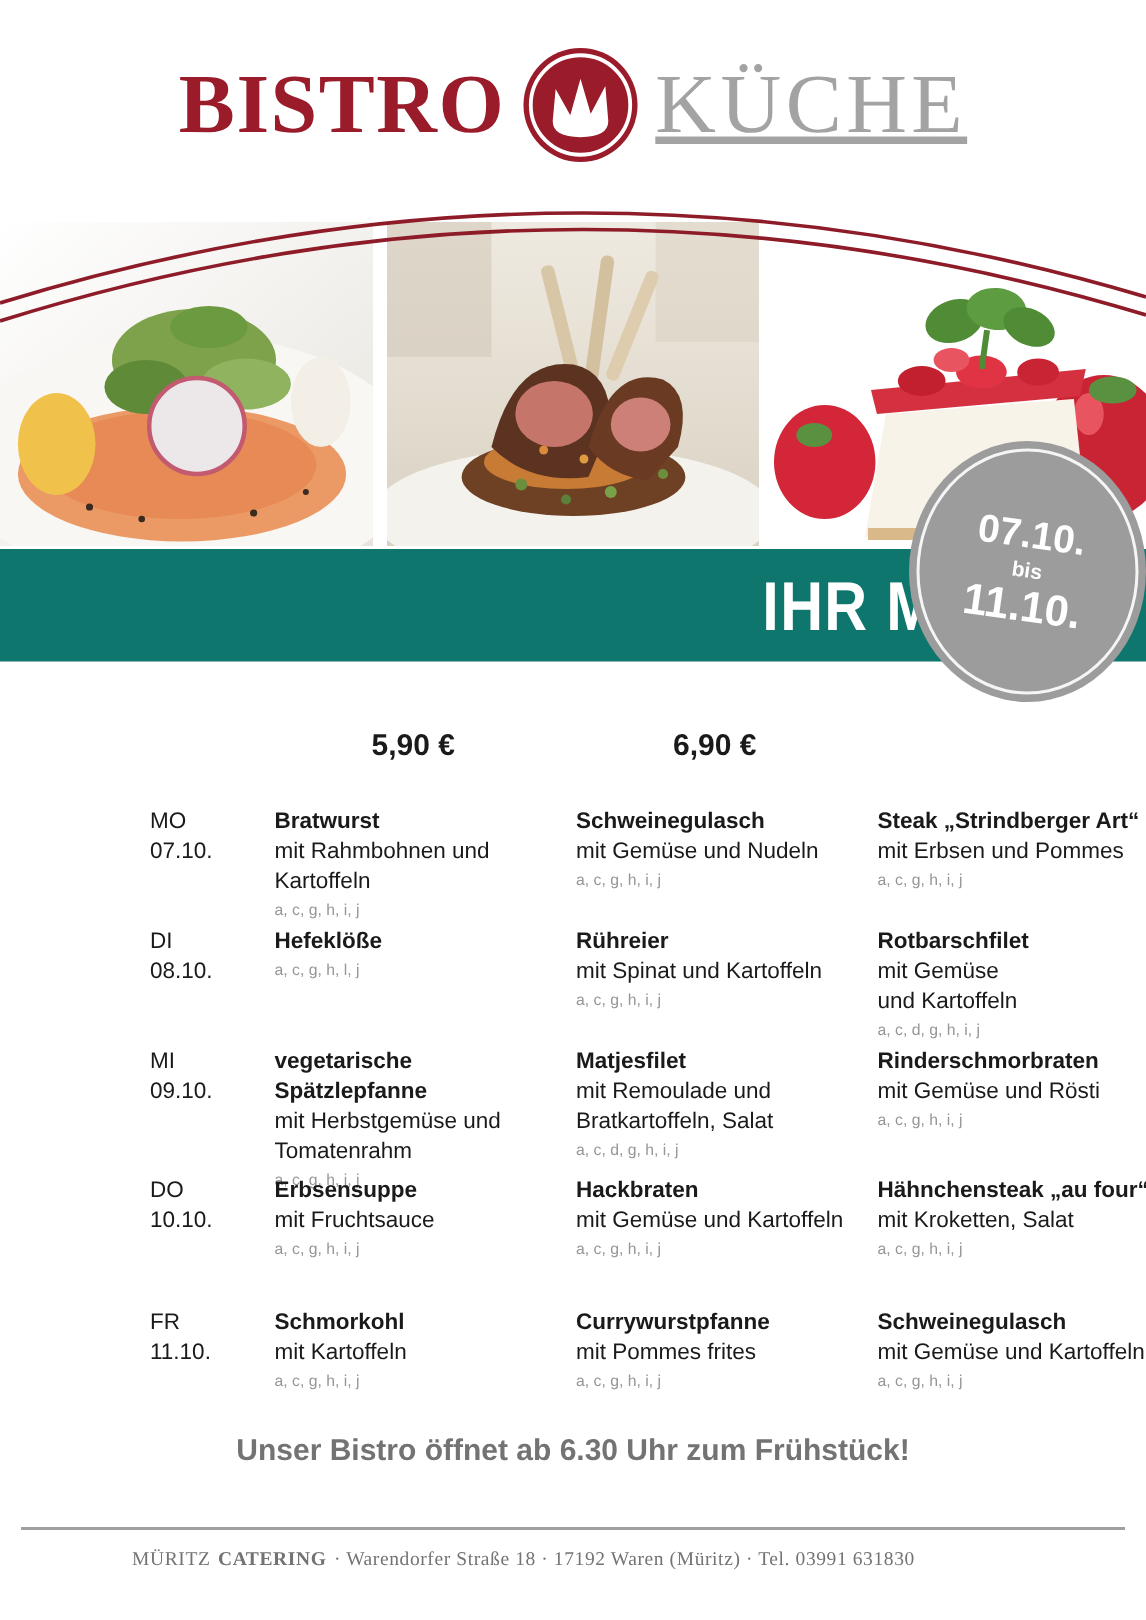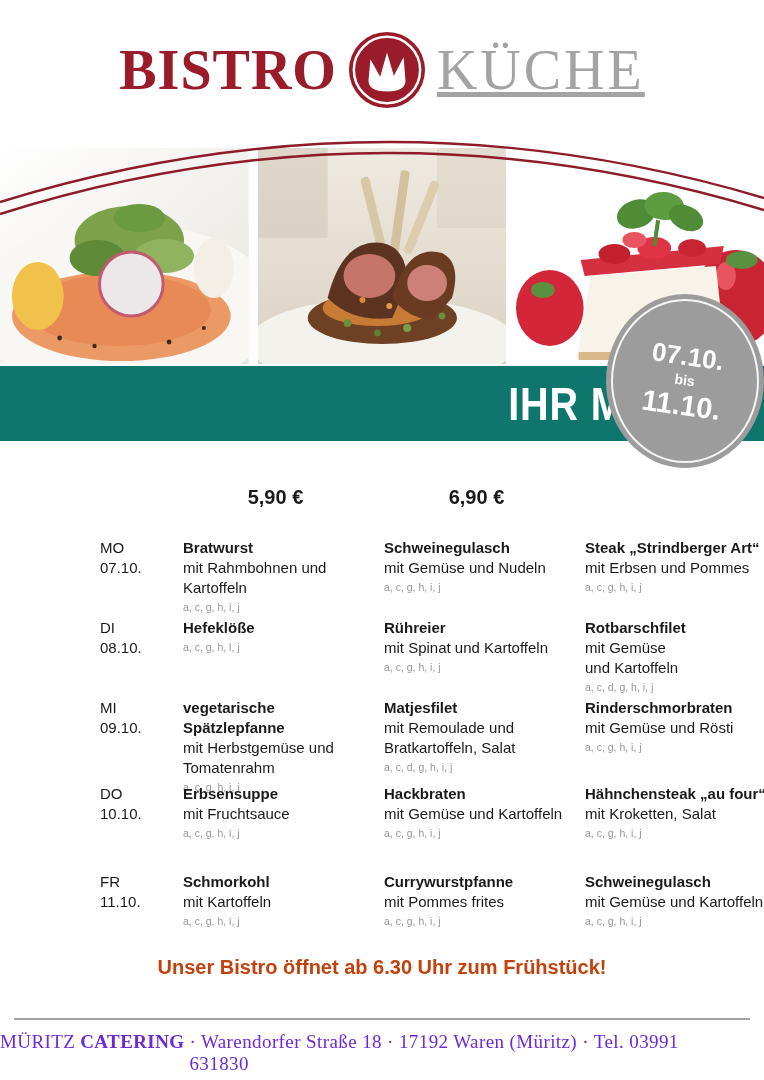--- a/index.html
+++ b/index.html
@@ -51,24 +51,24 @@
 
   .row-prices{top:486px;}
   .row-mo{top:538px;}
   .row-di{top:618px;}
   .row-mi{top:698px;}
   .row-do{top:784px;}
   .row-fr{top:872px;}
 
   
   .notice{position:absolute;top:956px;left:0;width:764px;text-align:center;
-          font-weight:700;font-size:20px;color:#c2410c;}
+          font-weight:700;font-size:20px;color:#737373;}
   .divider{position:absolute;top:1018px;left:14px;width:736px;height:2px;background:#8f8f8f;opacity:.85;}
   .address{position:absolute;top:1031px;left:0;width:698px;display:flex;justify-content:center;gap:5px;
-           font-family:"Liberation Serif",serif;font-size:19px;color:#6d28d9;letter-spacing:.4px;}
+           font-family:"Liberation Serif",serif;font-size:13px;color:#737373;letter-spacing:.4px;}
   .address .bold{font-weight:700;}
 </style>
 </head>
 <body>
 
 <div class="page">
 
   <header class="brand">
     <span class="brand-left">BISTRO</span>
     <span class="crown">

